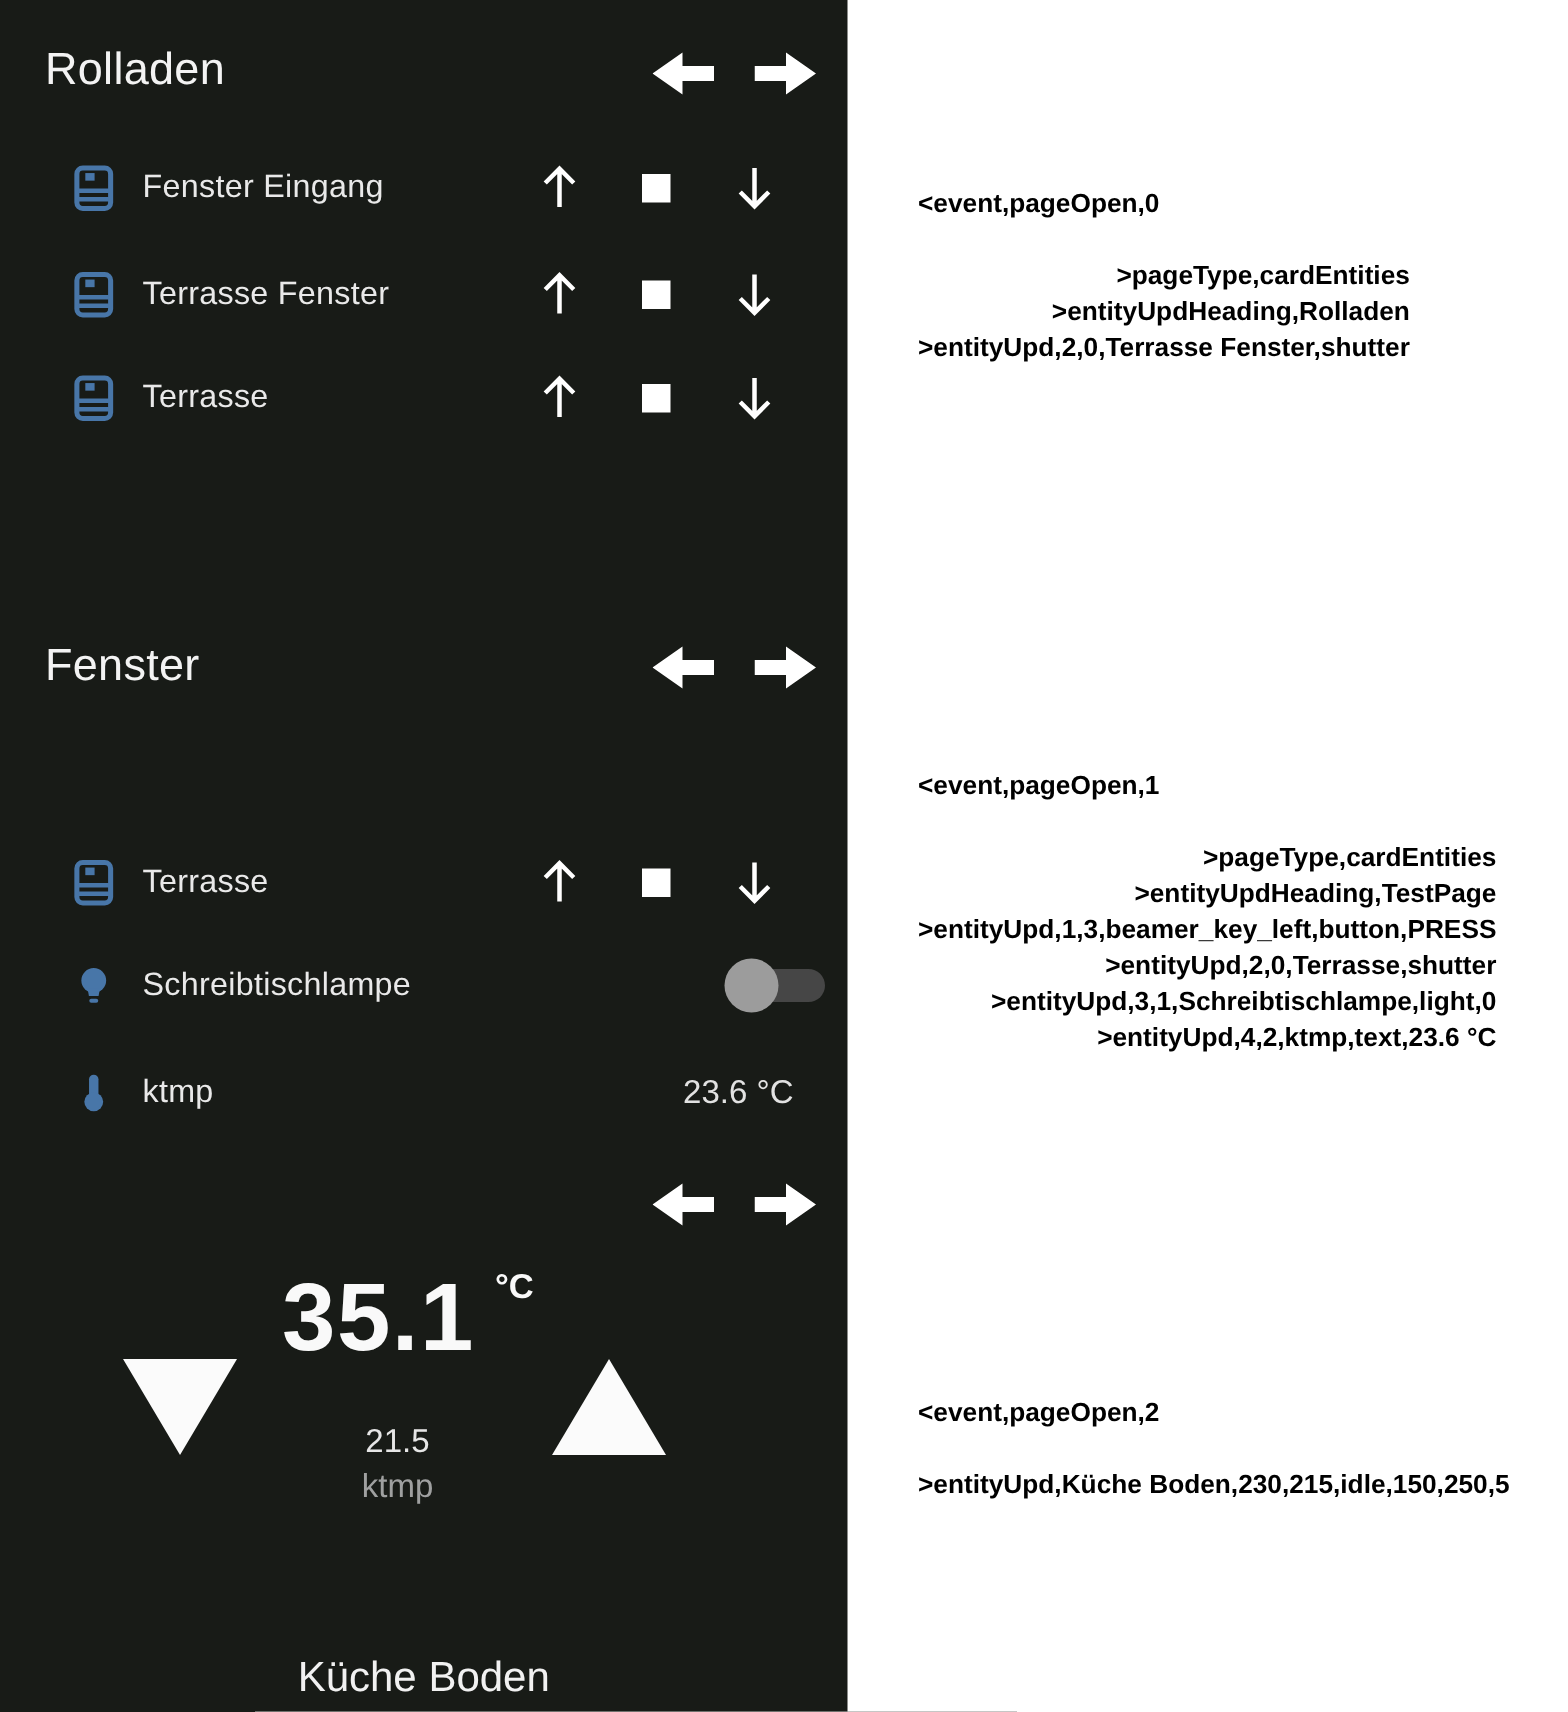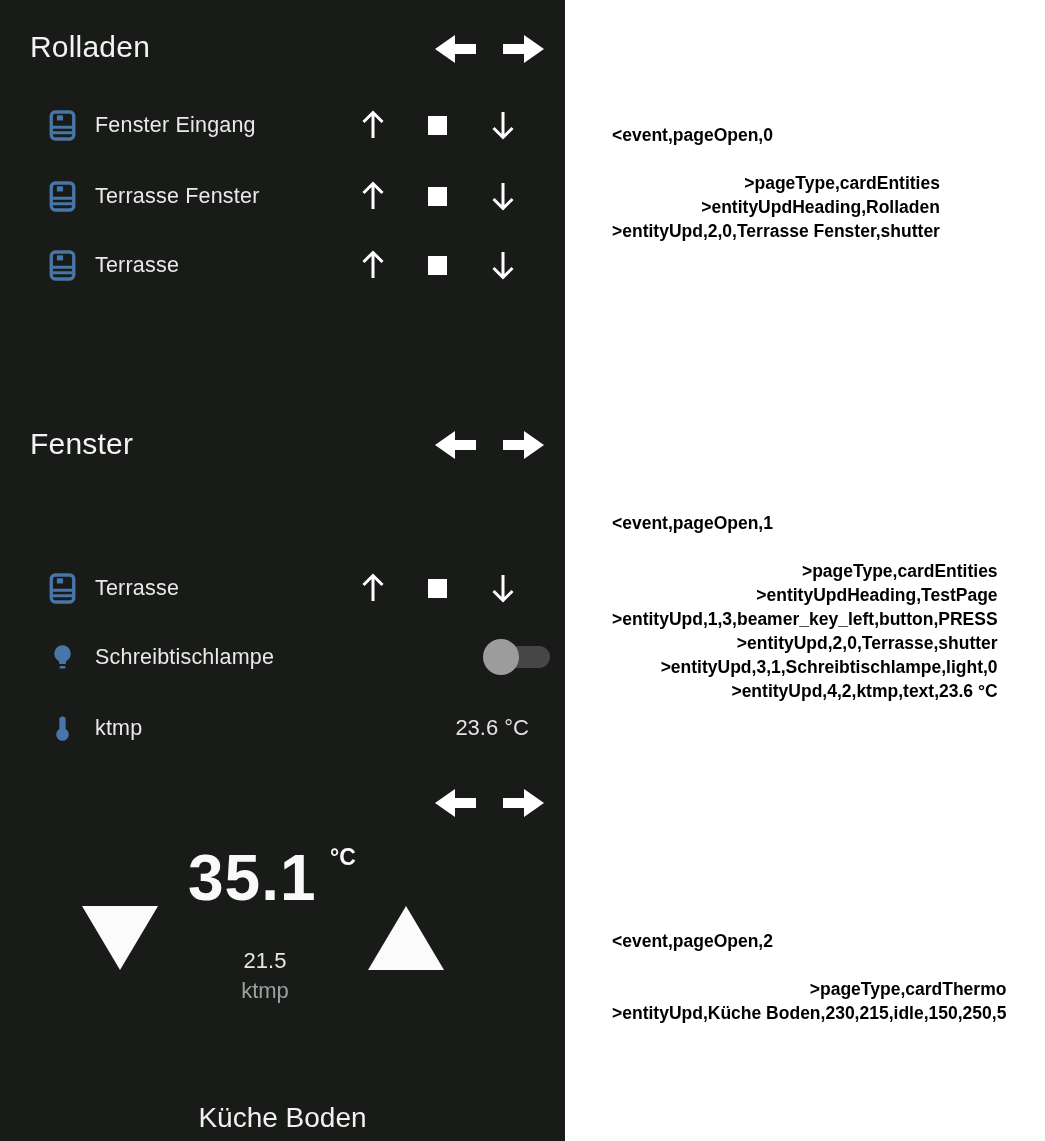--- a/index.html
+++ b/index.html
@@ -266,15 +266,14 @@
   <div class="log-line">&gt;entityUpdHeading,TestPage</div>
   <div class="log-line">&gt;entityUpd,1,3,beamer_key_left,button,PRESS</div>
   <div class="log-line">&gt;entityUpd,2,0,Terrasse,shutter</div>
   <div class="log-line">&gt;entityUpd,3,1,Schreibtischlampe,light,0</div>
   <div class="log-line">&gt;entityUpd,4,2,ktmp,text,23.6 °C</div>
 </div>
 
 <div class="log-block" style="top:885px;">
   <div class="log-event">&lt;event,pageOpen,2</div>
   <div class="log-gap"></div>
-  <div class="log-line">&gt;pageType,cardThermo</div>
   <div class="log-line">&gt;entityUpd,Küche Boden,230,215,idle,150,250,5</div>
 </div>
 
 </body></html>

